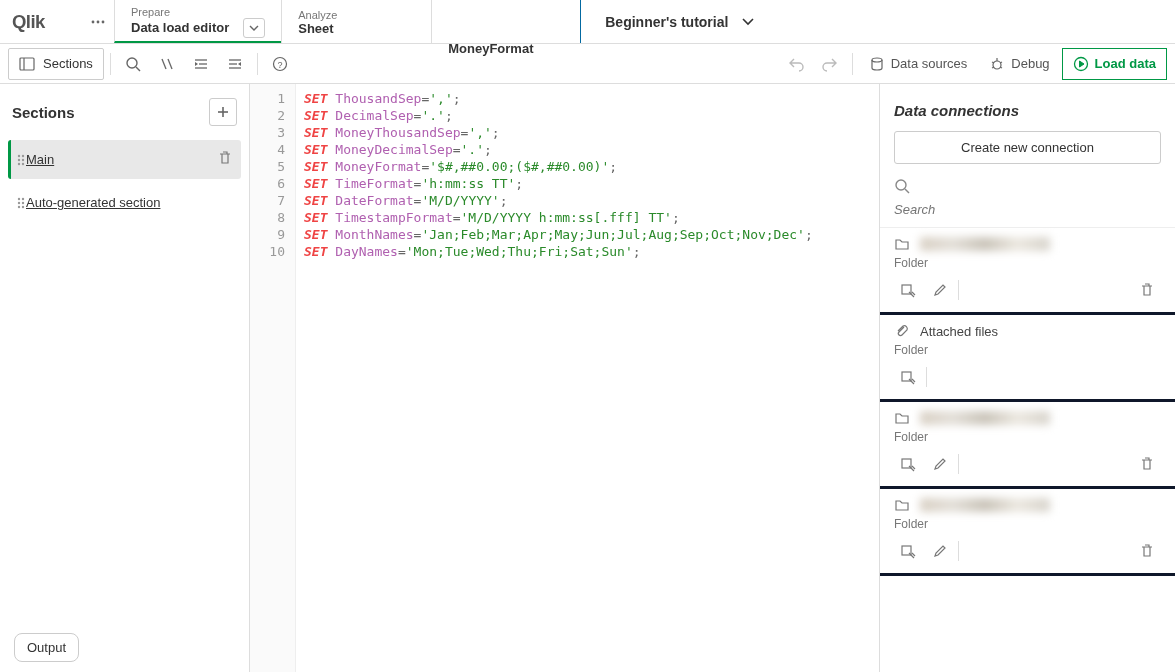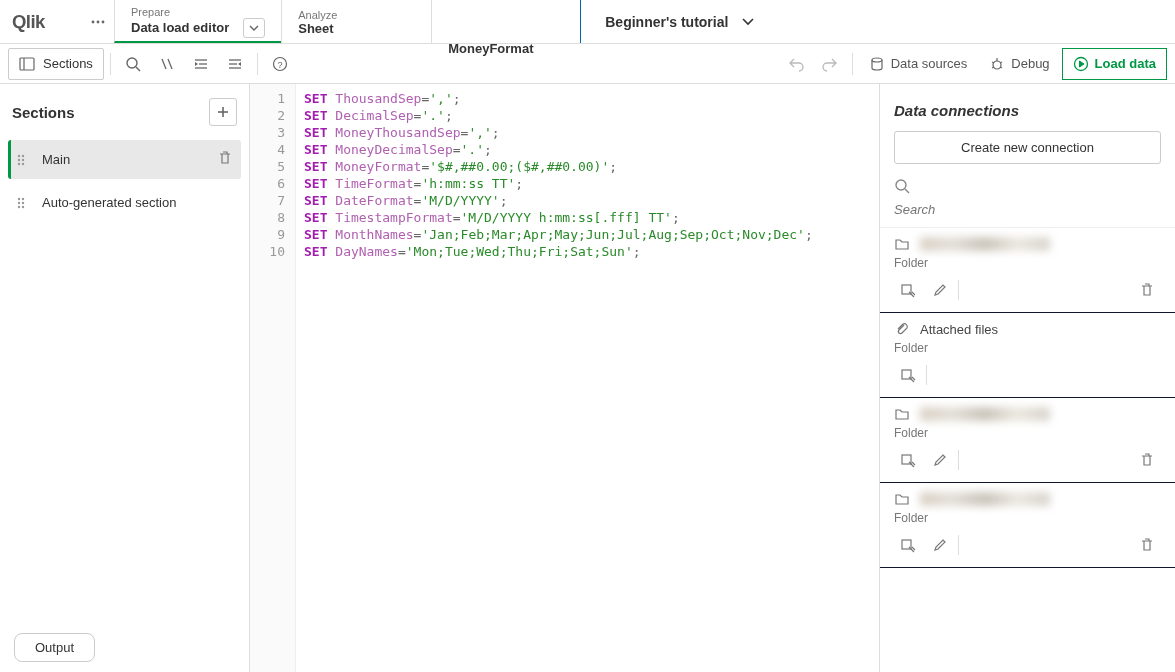--- a/index.html
+++ b/index.html
@@ -33,43 +33,43 @@
   .main { display:flex; height: calc(672px - 44px - 40px); }
   .left { width: 250px; border-right:1px solid #ddd; display:flex; flex-direction:column; }
   .editor { flex:1; display:flex; flex-direction:column; position:relative; border-right:1px solid #ddd; }
   .right { width: 295px; display:flex; flex-direction:column; }
 
   
   .left-header { display:flex; align-items:center; justify-content:space-between; padding: 14px 12px 8px; }
   .left-header h3 { font-size:15px; font-weight:700; color:#333; }
   .add-btn { width:28px; height:28px; border:1px solid #ccc; border-radius:3px; display:flex; align-items:center; justify-content:center; cursor:pointer; font-size:16px; color:#555; }
   .section-list { padding: 6px 8px; display:flex; flex-direction:column; gap:6px; }
-  .section-item { display:flex; align-items:center; gap:16px; padding: 10px 8px; border-radius:3px; cursor:pointer; }
+  .section-item { display:flex; align-items:center; gap:0; padding: 10px 8px; border-radius:3px; cursor:pointer;text-decoration:underline; }
   .section-item.active { background:#e8e8e8; border-left:3px solid #009845; padding-left:5px; }
   .drag-handle { color:#999; }
   .section-name { flex:1; font-size:13px; }
   .trash { color:#888; cursor:pointer; }
-  .output-btn { margin: auto 0 10px 14px; border:1px solid #ccc; border-radius:8px; padding:6px 20px; width:fit-content; cursor:pointer; font-size:13px;}
+  .output-btn { margin: auto 0 10px 14px; border:1px solid #ccc; border-radius:8px; padding:6px 12px; width:fit-content; cursor:pointer; font-size:13px;}
   
   
   .code-area { flex:1; display:flex; font-family: Consolas, Menlo, monospace; font-size:13px; line-height:17px; overflow:hidden; }
   .gutter { width:46px; background:#fafafa; border-right:1px solid #eee; text-align:right; color:#999; padding: 6px 10px 6px 4px; user-select:none;}
   .code { padding:6px 8px; white-space:pre; color:#333; }
-  .kw { color:#a21caf; font-weight:bold; }
+  .kw { color:#ef4444; font-weight:bold;font-style:italic; }
   .var { color:#b060b0; }
   .str { color:#2a8a2a; }
   .punc{ color:#666;}
 
   
   .right h3 { font-size:15px; font-weight:700; padding: 18px 14px 8px; font-style: italic; }
   .create-conn { margin: 4px 14px 10px; border:1px solid #ccc; border-radius:3px; text-align:center; padding:8px 0; cursor:pointer; font-size:13px; }
   .search-row { display:flex; align-items:flex-start; gap:8px; padding: 4px 14px 10px; color:#888;flex-direction:column; }
   .search-row input { border:none; outline:none; font-size:13px; font-style:italic; color:#888; flex:1;}
   .conn-list { border-top:1px solid #eee; overflow:auto; }
-  .conn-item { border-bottom:1px solid #0f172a; padding: 8px 14px; }
+  .conn-item { border-bottom:3px solid #0f172a; padding: 8px 14px; }
   .conn-head { display:flex; align-items:center; gap:10px; color:#666; }
   .blur-label { width:130px; height:14px; filter: blur(4px); background: linear-gradient(90deg,#d8cfc3,#e3dfd8,#c9c3b8,#ece8e0,#d6d2ca); border-radius:2px; }
   .conn-type { font-size:12px; color:#777; margin-top:4px; }
   .conn-actions { display:flex; align-items:center; gap:4px; margin-top:6px; }
   .conn-actions .tool-btn { width:28px; height:28px; }
   .conn-actions .sep { width:1px; height:20px; background:#ddd; }
   .conn-actions .spacer { flex:1;}
   
   .icon16 { width:16px; height:16px; display:inline-block; }
   svg { display:block; }

